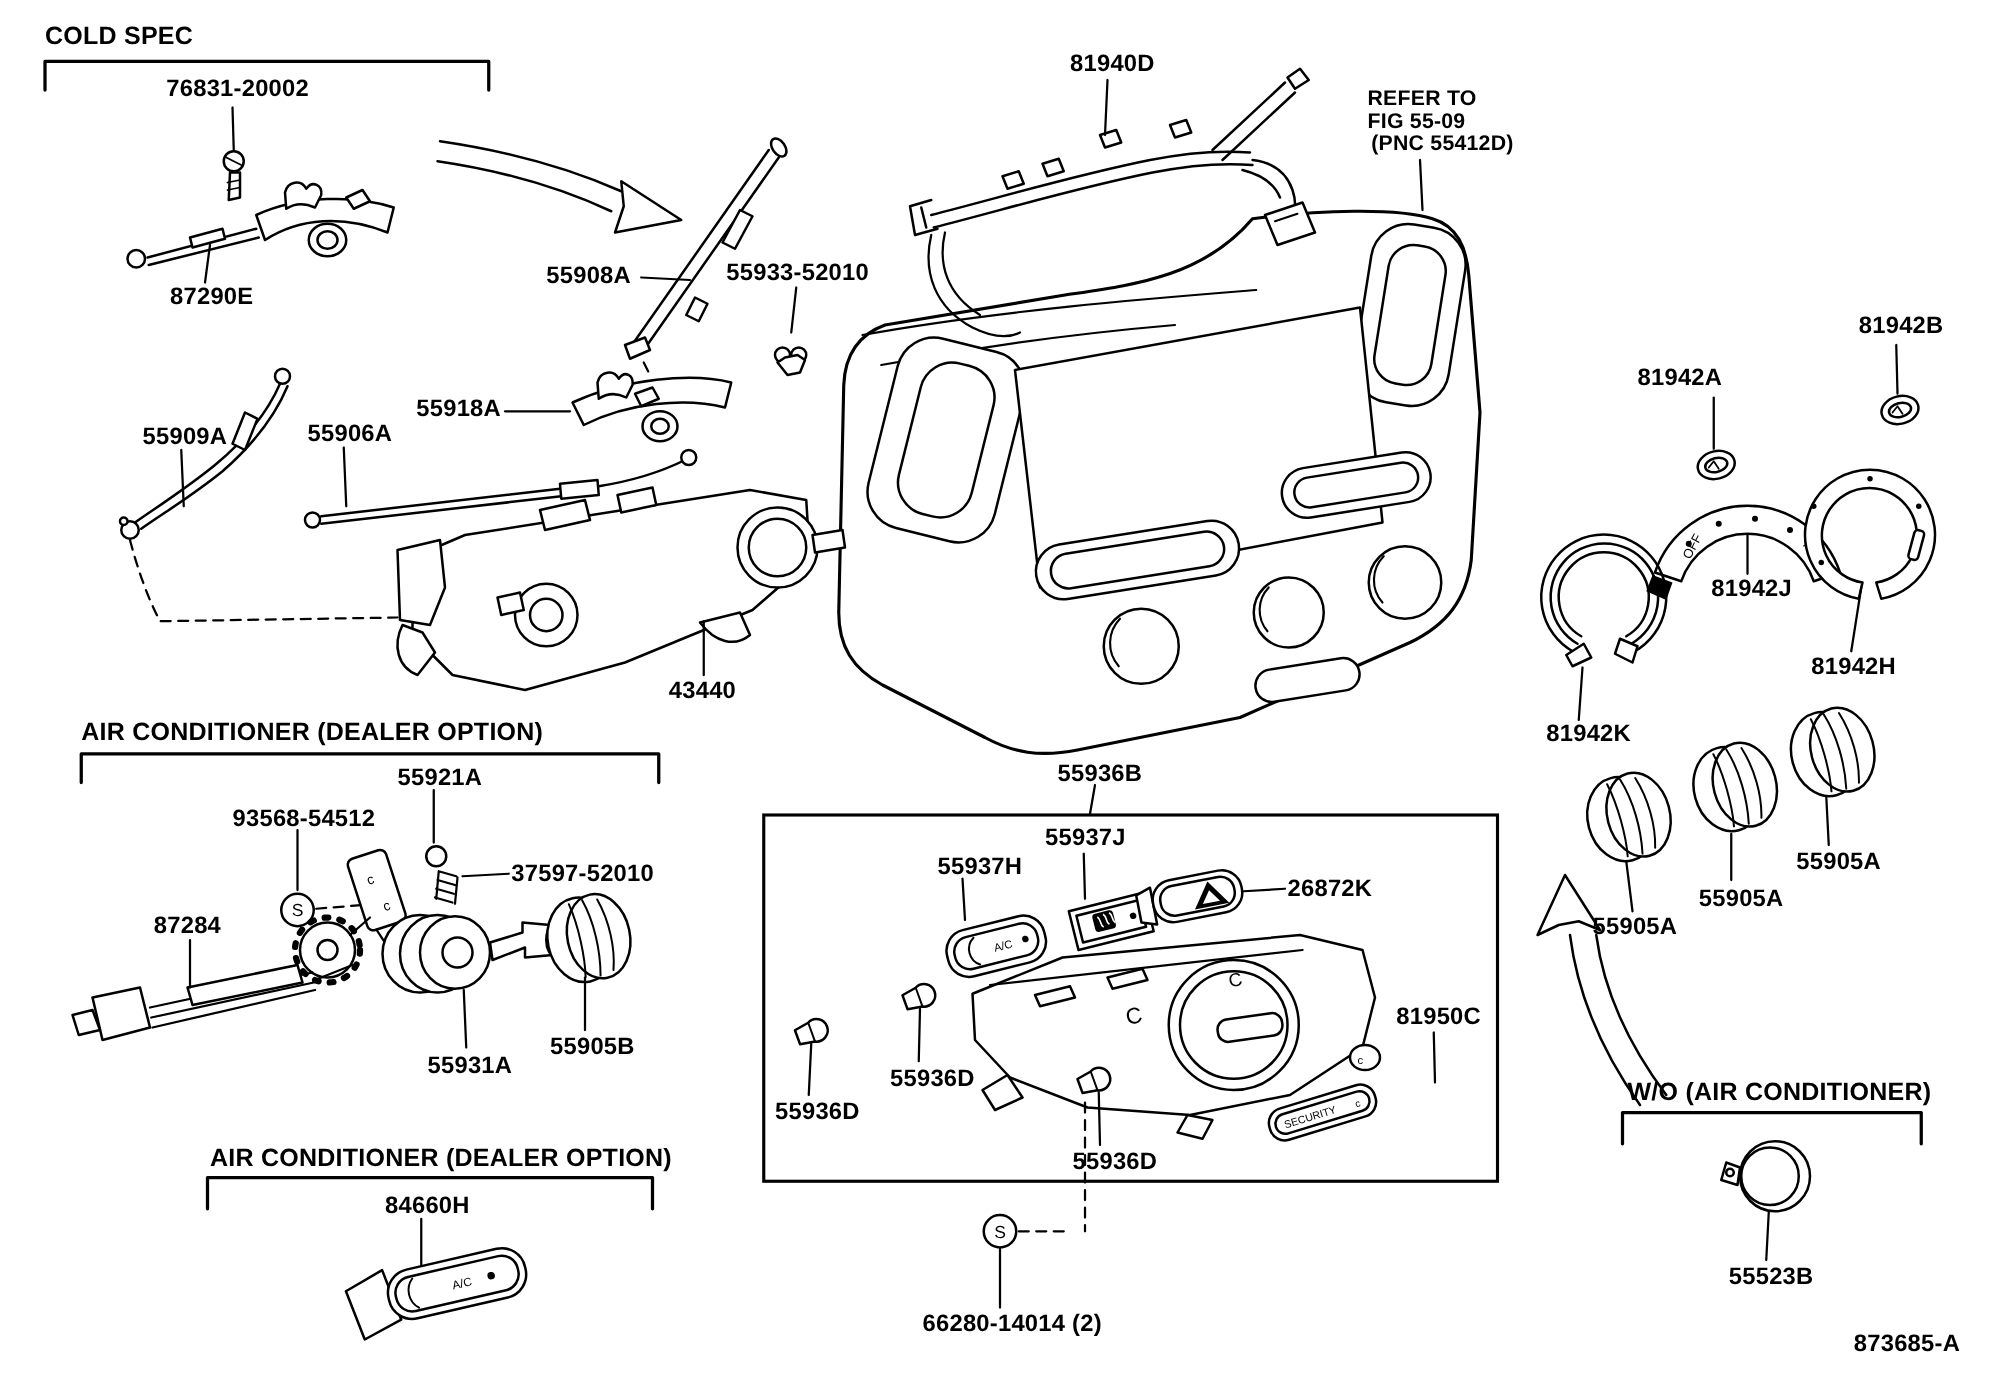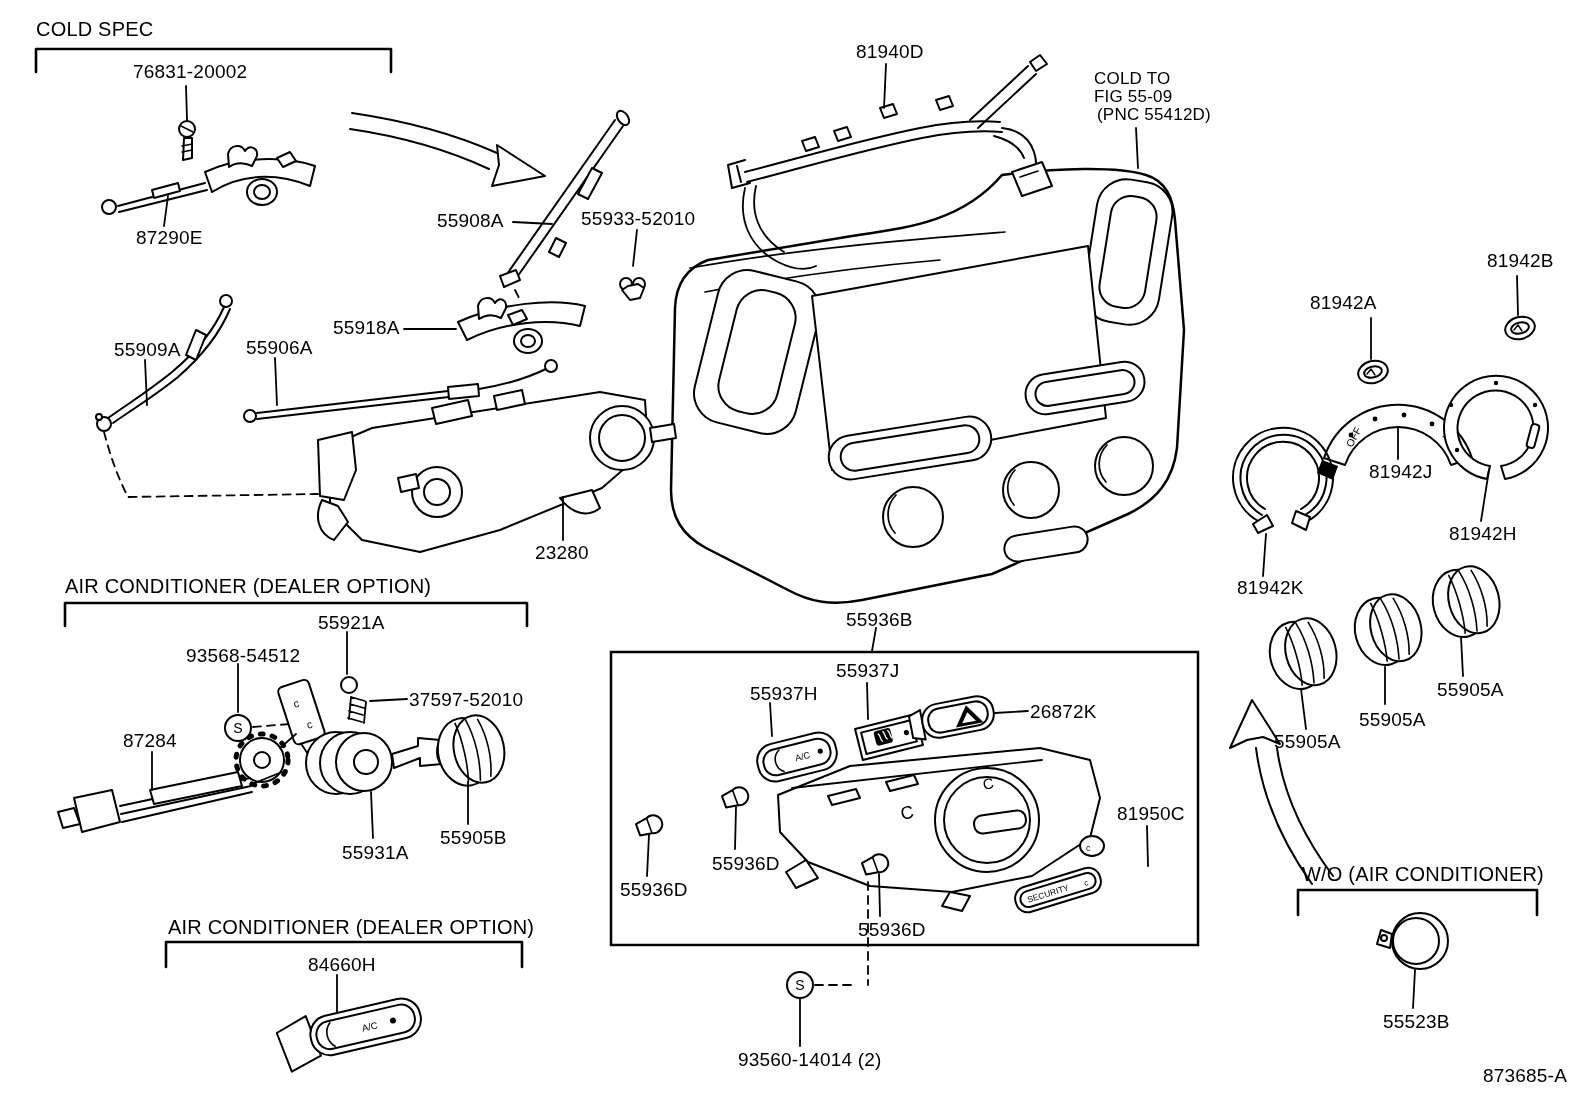--- a/index.html
+++ b/index.html
@@ -1,19 +1,19 @@
 <!DOCTYPE html>
 <html><head>
 <meta charset="utf-8">
 <style>
   html,body{margin:0;padding:0;background:#fff;}
   .canvas{position:relative;width:1592px;height:1099px;background:#fff;
           font-family:"Liberation Sans",sans-serif;color:#000;overflow:hidden;}
   svg.art{position:absolute;left:0;top:0;}
-  .lbl{position:absolute;font-size:19px;line-height:1.05;letter-spacing:.2px;white-space:nowrap;}
+  .lbl{position:absolute;font-size:19px;line-height:1.05;letter-spacing:.2px;white-space:nowrap;font-weight:bold;}
   .ttl{font-size:20px;}
   .sm{font-size:17px;}
   
   .ln{fill:none;stroke:#000;stroke-width:2;stroke-linecap:round;stroke-linejoin:round;}
   .ln3{fill:none;stroke:#000;stroke-width:2.6;stroke-linecap:round;stroke-linejoin:round;}
   .fw{fill:#fff;stroke:#000;stroke-width:2;stroke-linejoin:round;}
   .fb{fill:#000;stroke:none;}
   .ldr{fill:none;stroke:#000;stroke-width:1.8;stroke-linecap:round;}
   .dash{fill:none;stroke:#000;stroke-width:1.8;stroke-dasharray:8 6;stroke-linecap:round;}
   svg text{font-family:"Liberation Sans",sans-serif;fill:#000;}
@@ -365,24 +365,24 @@
 
 <div class="lbl ttl" style="left:36px;top:19px">COLD SPEC</div>
 <div class="lbl" style="left:133px;top:62px">76831-20002</div>
 <div class="lbl" style="left:136px;top:228px">87290E</div>
 
 <div class="lbl" style="left:437px;top:211px">55908A</div>
 <div class="lbl" style="left:581px;top:209px">55933-52010</div>
 <div class="lbl" style="left:333px;top:318px">55918A</div>
 <div class="lbl" style="left:114px;top:340px">55909A</div>
 <div class="lbl" style="left:246px;top:338px">55906A</div>
-<div class="lbl" style="left:535px;top:543px">23280</div>
+<div class="lbl" style="left:535px;top:543px">43440</div>
 
 <div class="lbl" style="left:856px;top:42px">81940D</div>
-<div class="lbl sm" style="left:1094px;top:70px">COLD TO</div>
+<div class="lbl sm" style="left:1094px;top:70px">REFER TO</div>
 <div class="lbl sm" style="left:1094px;top:88px">FIG 55-09</div>
 <div class="lbl sm" style="left:1097px;top:106px">(PNC 55412D)</div>
 
 <div class="lbl" style="left:1310px;top:293px">81942A</div>
 <div class="lbl" style="left:1487px;top:251px">81942B</div>
 <div class="lbl" style="left:1369px;top:462px">81942J</div>
 <div class="lbl" style="left:1449px;top:524px">81942H</div>
 <div class="lbl" style="left:1237px;top:578px">81942K</div>
 <div class="lbl" style="left:1437px;top:680px">55905A</div>
 <div class="lbl" style="left:1359px;top:710px">55905A</div>
@@ -397,21 +397,21 @@
 <div class="lbl" style="left:440px;top:828px">55905B</div>
 
 <div class="lbl" style="left:846px;top:610px">55936B</div>
 <div class="lbl" style="left:750px;top:684px">55937H</div>
 <div class="lbl" style="left:836px;top:661px">55937J</div>
 <div class="lbl" style="left:1030px;top:702px">26872K</div>
 <div class="lbl" style="left:1117px;top:804px">81950C</div>
 <div class="lbl" style="left:620px;top:880px">55936D</div>
 <div class="lbl" style="left:712px;top:854px">55936D</div>
 <div class="lbl" style="left:858px;top:920px">55936D</div>
-<div class="lbl" style="left:738px;top:1050px">93560-14014 (2)</div>
+<div class="lbl" style="left:738px;top:1050px">66280-14014 (2)</div>
 
 <div class="lbl ttl" style="left:168px;top:917px">AIR CONDITIONER (DEALER OPTION)</div>
 <div class="lbl" style="left:308px;top:955px">84660H</div>
 
 <div class="lbl ttl" style="left:1302px;top:864px">W/O (AIR CONDITIONER)</div>
 <div class="lbl" style="left:1383px;top:1012px">55523B</div>
 
 <div class="lbl" style="left:1483px;top:1066px">873685-A</div>
 
 </div>

